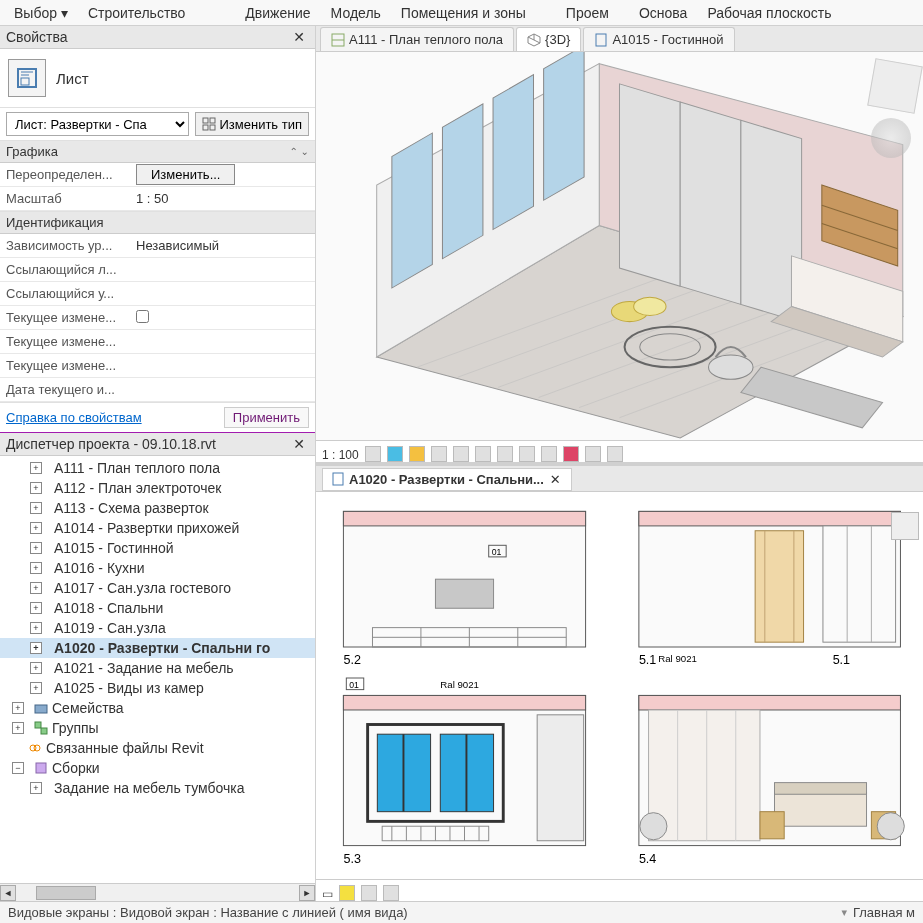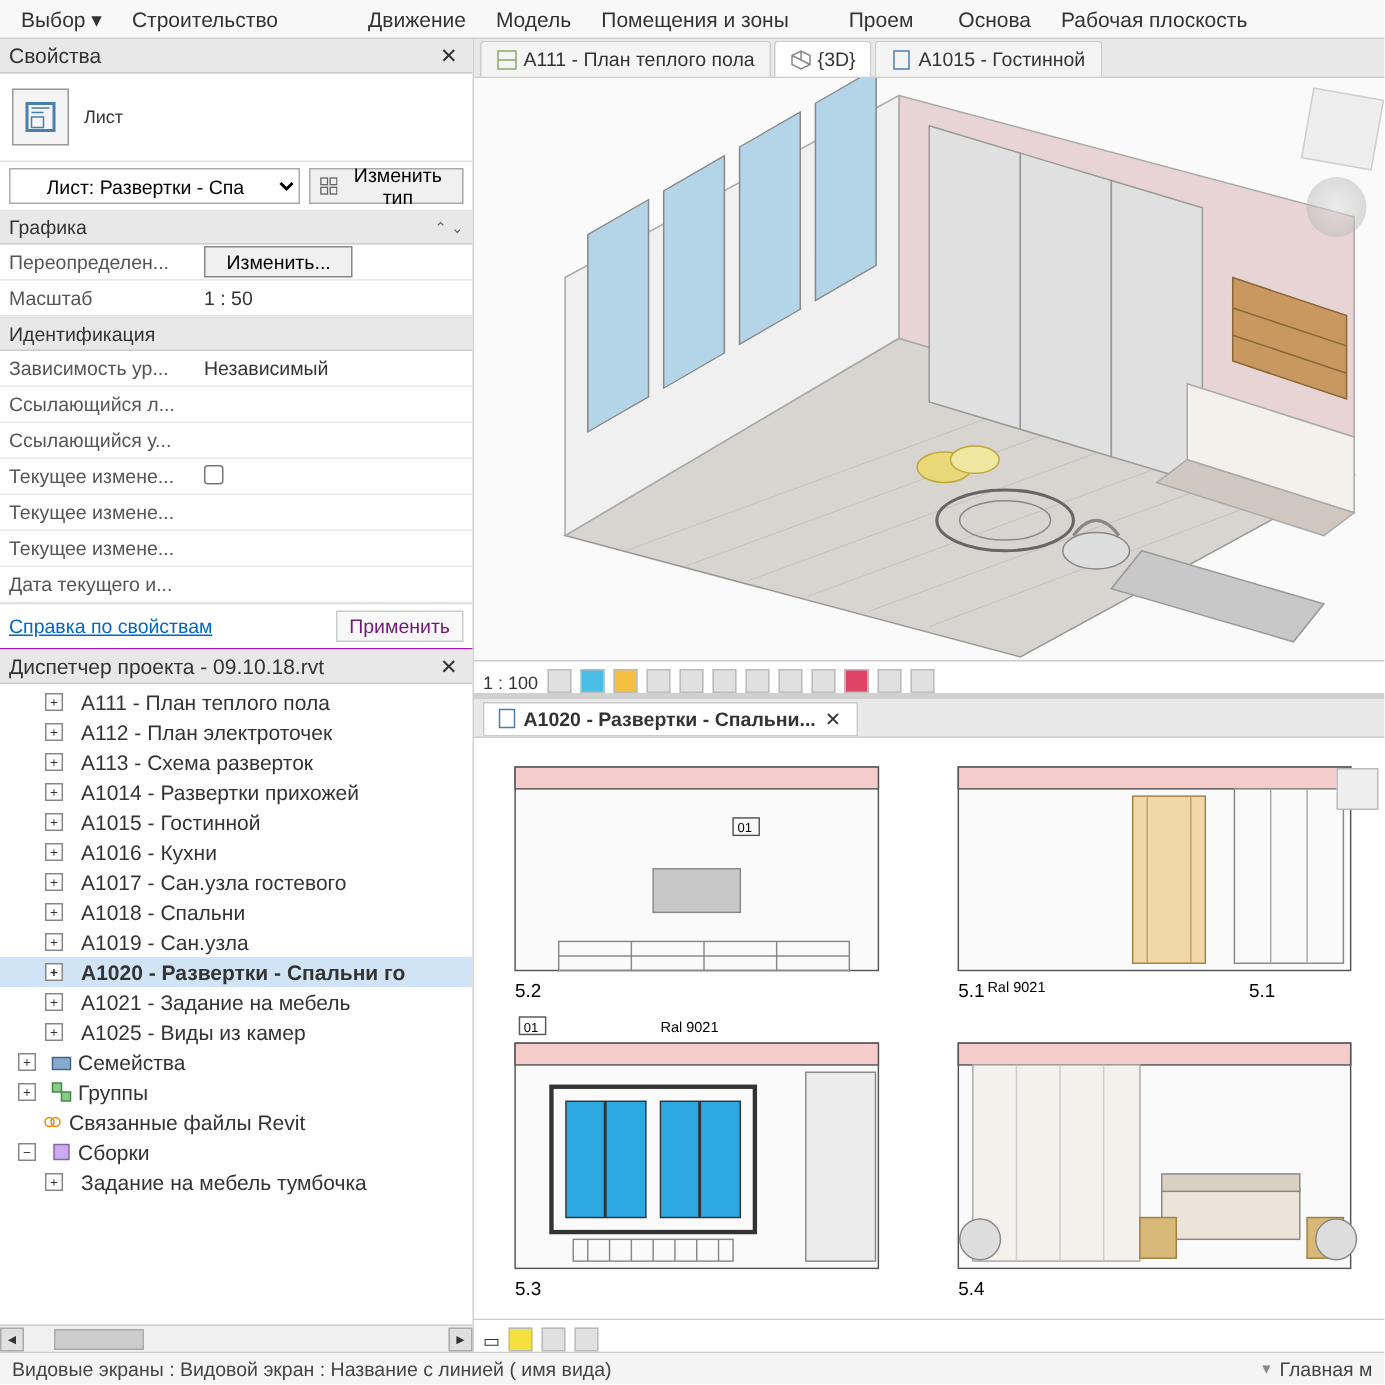--- a/index.html
+++ b/index.html
@@ -13,21 +13,21 @@
 .right-col { flex: 1; display: flex; flex-direction: column; }
 
 .panel-header { display: flex; align-items: center; justify-content: space-between; background: #e8e8e8; border-bottom: 1px solid #ccc; padding: 3px 6px; font-size: 14px; }
 .panel-header .x { cursor: pointer; font-size: 14px; padding: 0 4px; }
 
 .type-selector { display: flex; align-items: center; padding: 10px 8px; gap: 10px; border-bottom: 1px solid #e0e0e0; }
 .sheet-icon { width: 38px; height: 38px; border: 1px solid #999; background: #f4f4f4; display: flex; align-items: center; justify-content: center; }
 .sheet-icon svg { width: 24px; height: 24px; }
 
 .type-row { display: flex; align-items: center; padding: 4px 6px; gap: 6px; border-bottom: 1px solid #e0e0e0; }
-.type-dropdown { flex: 1; height: 24px; border: 1px solid #aaa; padding: 0 20px; font-size: 13px; background: #fff; }
+.type-dropdown { flex: 1; height: 24px; border: 1px solid #aaa; padding: 0 4px; font-size: 13px; background: #fff; }
 .edit-type-btn { height: 24px; padding: 0 6px; border: 1px solid #aaa; background: #f0f0f0; font-size: 13px; display: flex; align-items: center; gap: 3px; cursor: pointer; }
 
 .prop-section { background: #e8e8e8; padding: 3px 6px; font-size: 13px; border-bottom: 1px solid #ccc; display: flex; justify-content: space-between; align-items: center; }
 .prop-section .arrows { font-size: 10px; color: #666; }
 .prop-grid { border-bottom: 1px solid #e0e0e0; }
 .prop-row { display: flex; border-bottom: 1px solid #e8e8e8; height: 24px; align-items: center; }
 .prop-label { width: 130px; padding: 0 6px; font-size: 13px; color: #555; overflow: hidden; white-space: nowrap; text-overflow: ellipsis; }
 .prop-value { flex: 1; padding: 0 6px; font-size: 13px; }
 .prop-btn { padding: 2px 14px; border: 1px solid #888; background: #f0f0f0; font-size: 13px; cursor: pointer; }
 .prop-footer { display: flex; justify-content: space-between; align-items: center; padding: 4px 6px; border-bottom: 1px solid #a21caf; }
@@ -104,21 +104,21 @@
 
     <div class="type-selector">
       <div class="sheet-icon">
         <svg viewBox="0 0 24 24">
             <rect x="3" y="3" width="18" height="18" fill="none" stroke="#4a7db0" stroke-width="2"></rect>
             <rect x="6" y="12" width="8" height="7" fill="none" stroke="#4a7db0"></rect>
             <line x1="6" y1="6" x2="18" y2="6" stroke="#4a7db0"></line>
             <line x1="6" y1="9" x2="14" y2="9" stroke="#4a7db0"></line>
           </svg>
       </div>
-      <span style="font-size:12px">Лист</span>
+      <span style="font-size:15px">Лист</span>
     </div>
 
     <div class="type-row">
       <select class="type-dropdown">
         <option>Лист: Развертки - Спа</option>
       </select>
       <button class="edit-type-btn">
         <svg width="14" height="14" viewBox="0 0 14 14">
             <rect x="1" y="1" width="5" height="5" fill="none" stroke="#666"></rect>
             <rect x="8" y="1" width="5" height="5" fill="none" stroke="#666"></rect>

